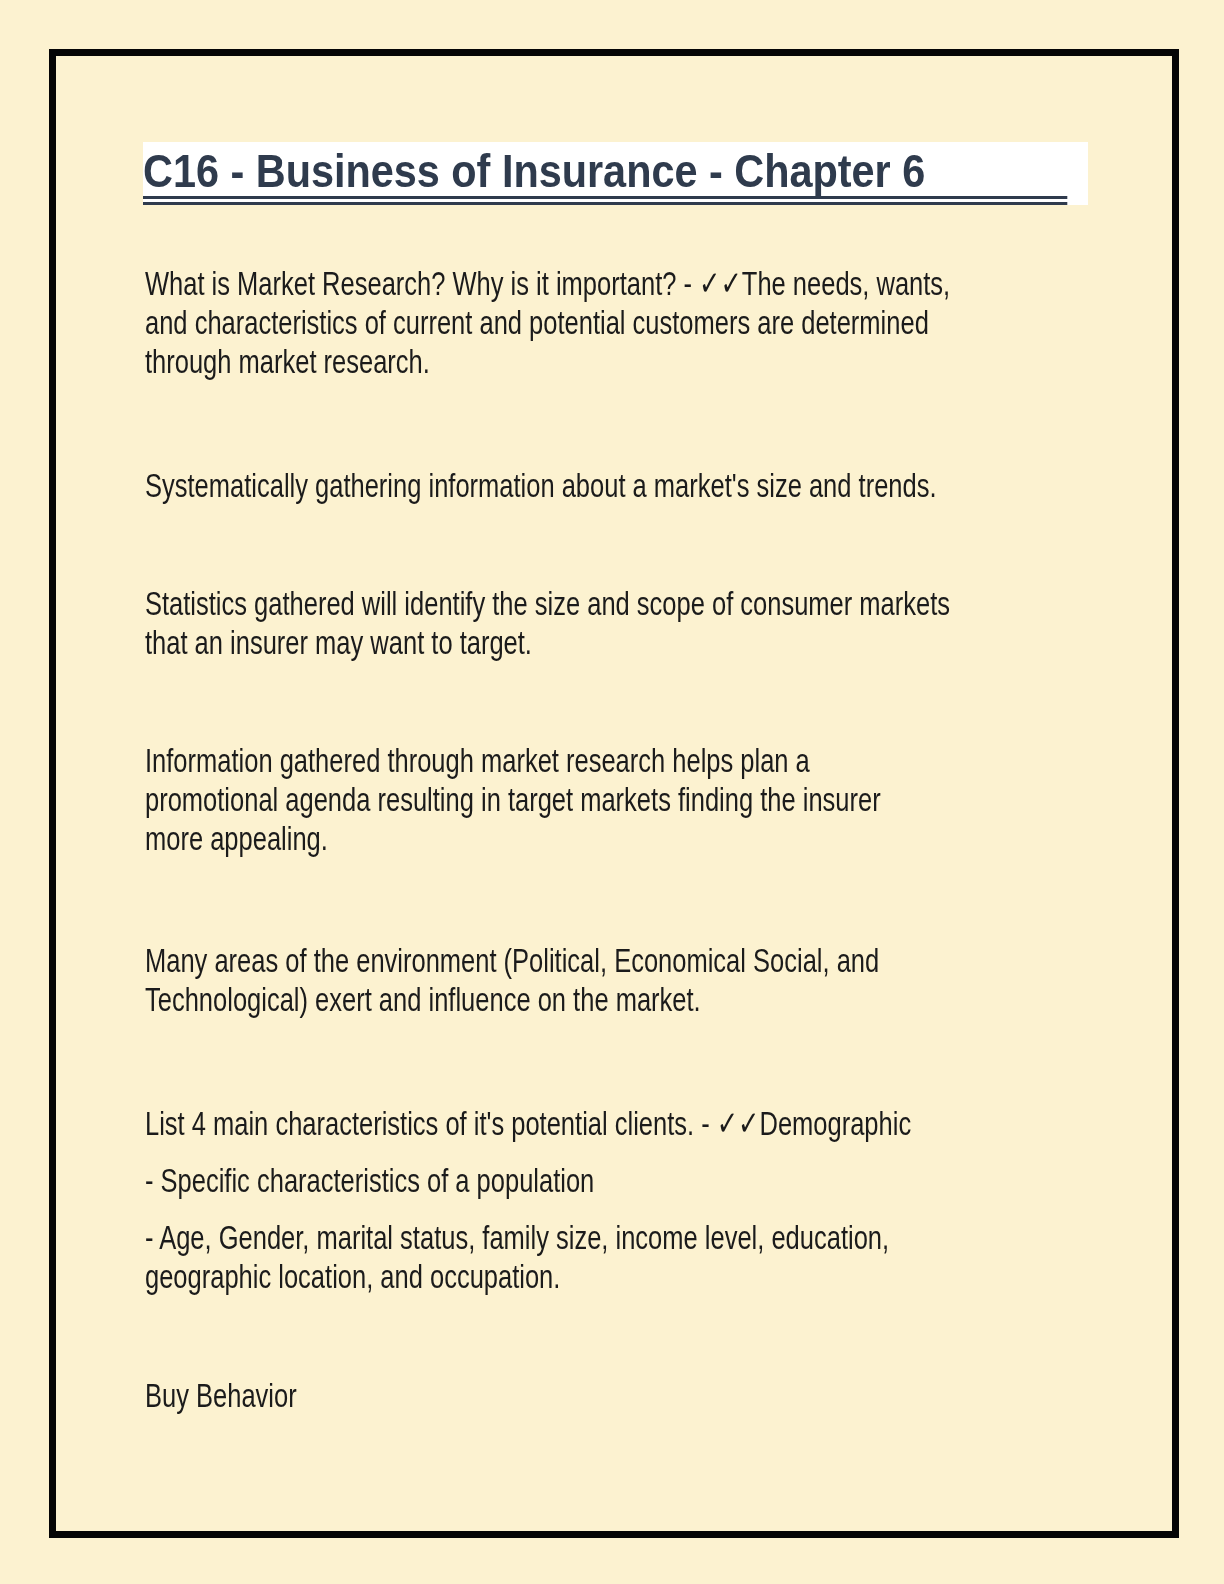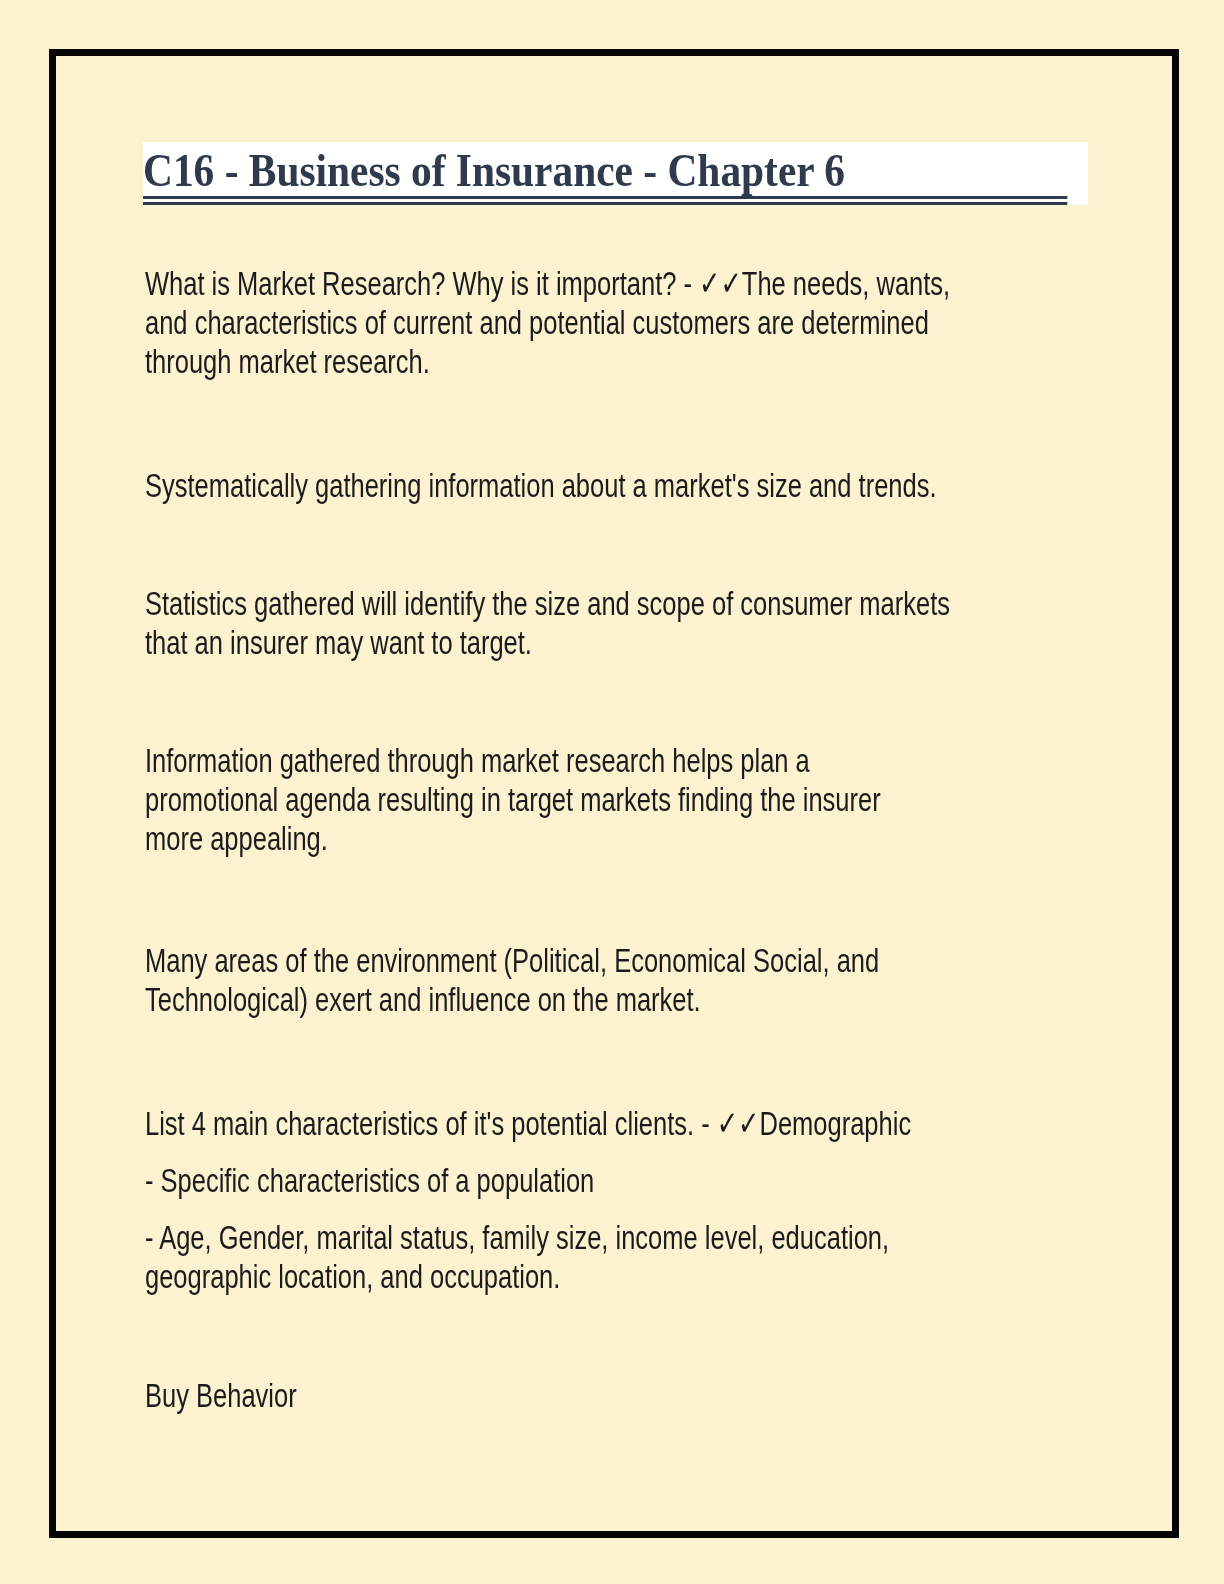--- a/index.html
+++ b/index.html
@@ -23,21 +23,20 @@
     box-sizing: border-box;
   }
 
   .title-box {
     position: absolute;
     left: 143px;
     top: 142px;
     width: 945px;
     height: 63px;
     background: #FFFFFF;
-    font-family: Liberation Serif, serif;
   }
 
   .title-text {
     display: block;
     width: 1027px;
     transform: scaleX(0.90);
     transform-origin: left top;
     font-weight: bold;
     font-size: 46px;
     line-height: 50px;

